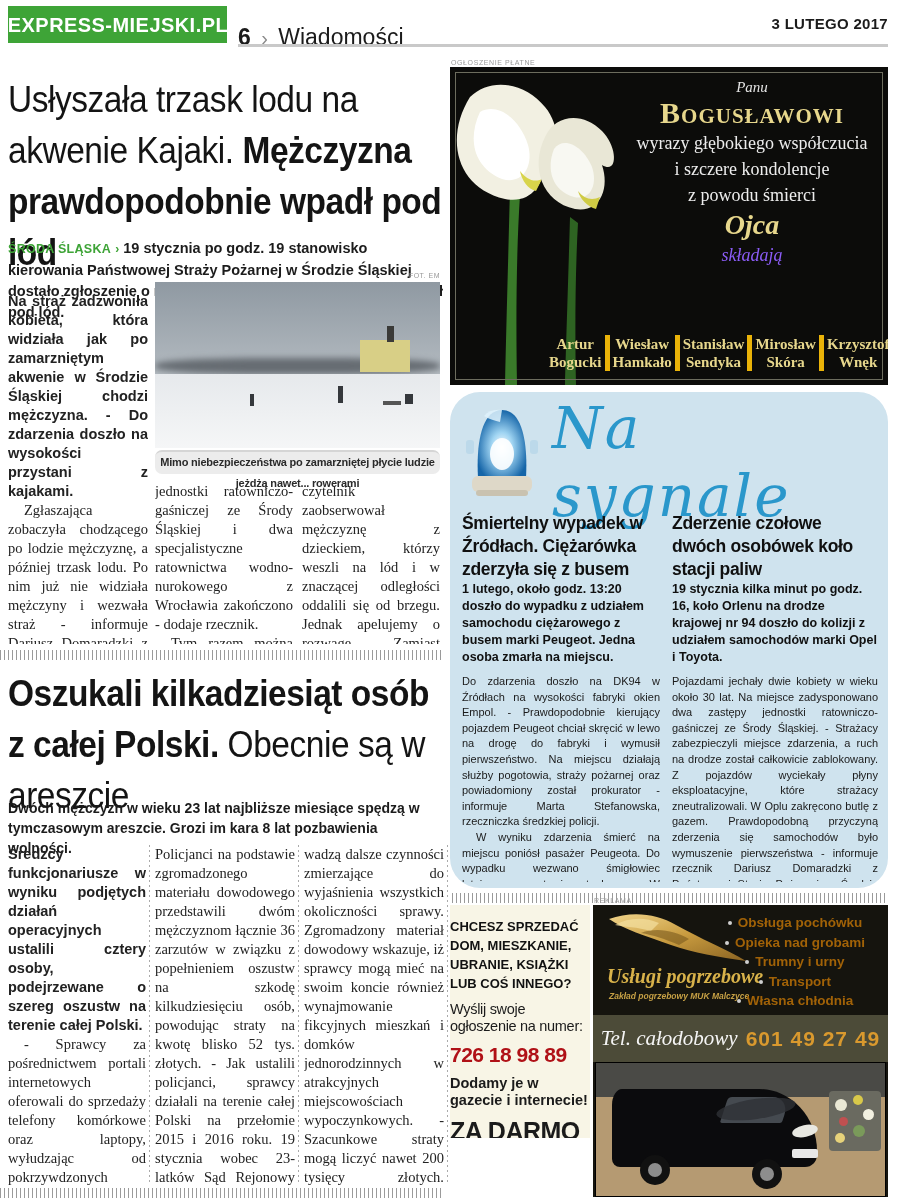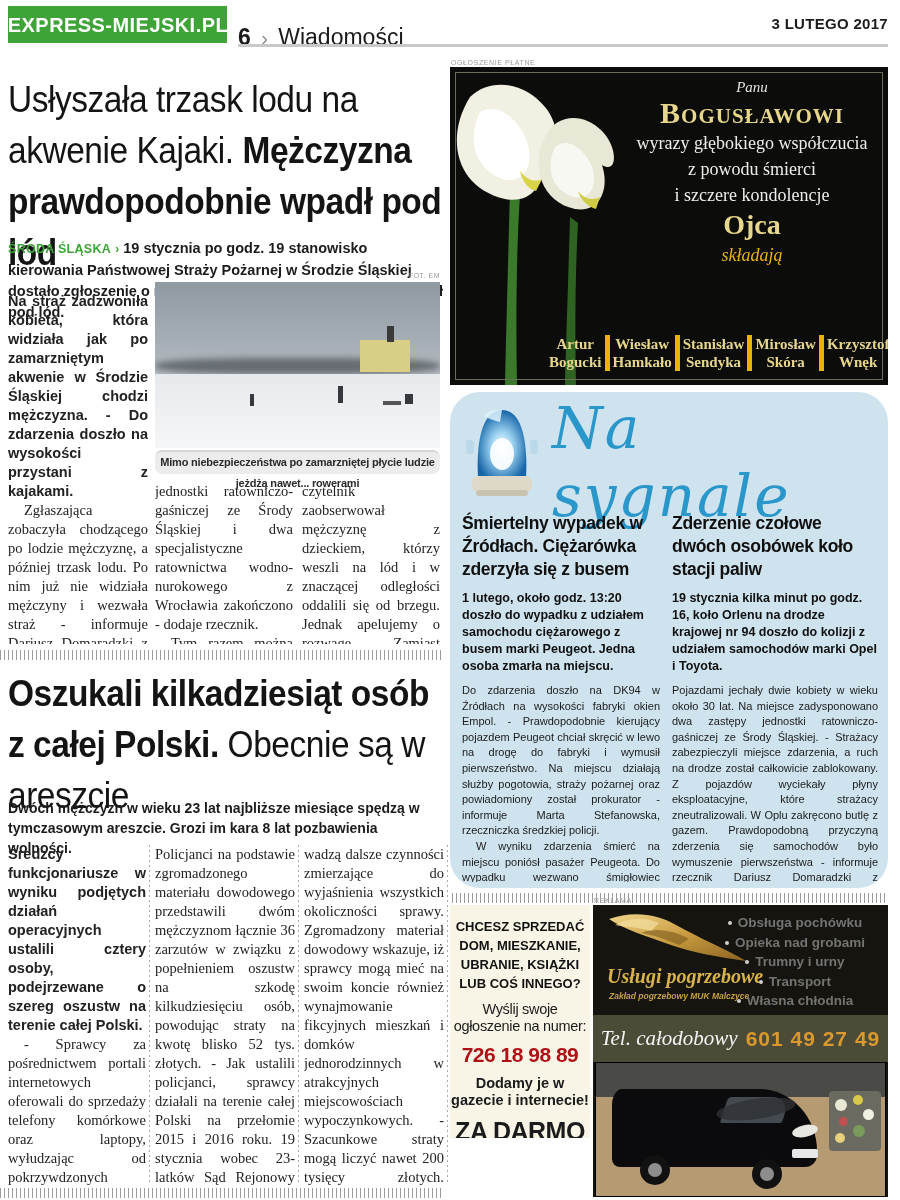--- a/index.html
+++ b/index.html
@@ -43,53 +43,53 @@
   
   .oglo-label{position:absolute;left:451px;top:59px;font-size:7px;color:#9a9a9a;letter-spacing:.6px;}
   .obituary{position:absolute;left:450px;top:67px;width:438px;height:318px;background:#0c0c0a;overflow:hidden;}
   .ob-border{position:absolute;left:5px;top:5px;right:5px;bottom:5px;border:1px solid #6d6d5e;pointer-events:none;}
   .ob-lily{position:absolute;left:0;top:0;}
   .ob-text{position:absolute;left:180px;right:14px;top:12px;text-align:center;font-family:"Liberation Serif",serif;}
   .ob-panu{font-style:italic;font-size:15px;color:#e3e3e3;}
   .ob-name{font-variant:small-caps;font-weight:bold;font-size:30px;line-height:34px;color:#e7d78c;letter-spacing:1px;}
   .ob-near{font-weight:bold;font-size:21px;color:#f4f4f4;margin-top:4px;}
   .ob-line{font-size:18px;line-height:26px;color:#ededed;}
-  .ob-ojca{font-weight:bold;font-size:28px;color:#e7d78c;line-height:34px;}
-  .ob-sklad{font-style:italic;font-size:18px;color:#eab308;line-height:26px;}
+  .ob-ojca{font-weight:bold;font-size:28px;color:#e7d78c;line-height:34px;font-style:italic;}
+  .ob-sklad{font-style:italic;font-size:18px;color:#8b5cf6;line-height:26px;}
   .ob-names{position:absolute;left:96px;right:10px;bottom:14px;display:flex;}
   .ob-names .nm{flex:1;padding:0 3px;border-left:5px solid #eab308;font-family:"Liberation Serif",serif;
                 font-weight:bold;font-size:15px;line-height:18px;color:#e7d78c;text-align:center;}
   .ob-names .nm:first-child{border-left:none;}
   
   .nasygnale{position:absolute;left:450px;top:392px;width:438px;height:496px;background:#cfe3ee;overflow:hidden;border-radius:30px;}
   .ns-title{position:absolute;left:102px;top:2px;font-family:"DejaVu Serif",serif;font-style:italic;
             font-size:58px;color:#2a97cb;letter-spacing:2px;}
   .ns-col{position:absolute;top:120px;overflow:hidden;}
   .ns-h{font-weight:bold;font-size:17.5px;line-height:23px;color:#101010;letter-spacing:-.3px;}
-  .ns-lead{font-weight:bold;font-size:12.5px;line-height:17px;margin-top:9px;color:#101010;}
+  .ns-lead{font-weight:bold;font-size:12.5px;line-height:17px;color:#101010;}
   .ns-body p{font-size:11px;line-height:15.6px;text-align:justify;margin:8px 0 0 0;color:#1a1a1a;}
   .ns-body p.indent{text-indent:14px;margin:0;}
   .siren{position:absolute;left:14px;top:10px;}
   
-  .sms-ad{position:absolute;left:450px;top:905px;width:140px;height:233px;background:#f8f5e6;text-align:center;overflow:hidden;}
+  .sms-ad{position:absolute;left:450px;top:905px;width:140px;height:233px;background:#f8f5e6;text-align:left;overflow:hidden;}
   .sms-title{font-weight:bold;font-size:13px;line-height:19px;margin-top:12px;color:#111;}
   .sms-sub{font-size:14.5px;line-height:17px;margin-top:8px;letter-spacing:-.3px;}
   .sms-phone{color:#b01117;font-weight:bold;font-size:21px;margin-top:8px;letter-spacing:-.5px;}
   .sms-line{font-weight:bold;font-size:14.5px;line-height:17px;margin-top:8px;}
   .sms-free{font-weight:bold;font-size:25px;margin-top:8px;letter-spacing:-.5px;}
   .sms-note{font-weight:bold;font-size:10.5px;line-height:13px;margin-top:8px;}
   
   .reklama-label{position:absolute;left:594px;top:897px;font-size:7px;color:#9a9a9a;letter-spacing:.6px;}
   .funeral{position:absolute;left:593px;top:905px;width:295px;height:292px;overflow:hidden;background:#15140e;}
   .fun-top{position:absolute;left:0;top:0;width:100%;height:110px;background:#15140e;}
   .fun-title{position:absolute;left:14px;top:60px;font-family:"Liberation Serif",serif;font-style:italic;
              font-weight:bold;font-size:20px;color:#d8b24a;}
   .fun-sub{position:absolute;left:16px;top:86px;font-style:italic;font-weight:bold;font-size:8.5px;color:#c6a045;}
   .fun-bullets{position:absolute;right:8px;top:8px;width:170px;text-align:center;}
-  .fun-bullets .fb{font-weight:bold;font-size:13.5px;line-height:19.5px;color:#737373;white-space:nowrap;}
+  .fun-bullets .fb{font-weight:bold;font-size:13.5px;line-height:19.5px;color:#a16207;white-space:nowrap;}
   .fb .dot{display:inline-block;width:4px;height:4px;border-radius:50%;background:#cfcfcf;vertical-align:middle;margin-right:6px;}
   .fun-tel{position:absolute;left:0;top:110px;width:100%;height:47px;background:#4c4b38;
            display:flex;align-items:center;justify-content:center;white-space:nowrap;}
   .tel-label{font-family:"Liberation Serif",serif;font-style:italic;font-size:21px;color:#f5f5f5;}
   .tel-num{font-weight:bold;font-size:21px;color:#d9992e;margin-left:8px;letter-spacing:1px;}
   .fun-photo{position:absolute;left:2px;top:157px;width:289px;height:133px;background:#b59a72;overflow:hidden;border:1px solid #000;}
   .fp-wall{position:absolute;left:0;top:0;width:100%;height:34px;background:#4a4a46;}
   .van-body{position:absolute;left:16px;top:26px;width:205px;height:78px;background:#0b0b0d;
             border-radius:10px 58px 12px 8px / 16px 62px 12px 8px;}
   .van-shine{position:absolute;left:120px;top:36px;width:80px;height:20px;background:#2e3136;border-radius:50%;
@@ -196,22 +196,22 @@
       <path d="M70 104 C76 112 84 116 92 112 L86 124 C78 122 72 114 70 104 Z" fill="#d8d44a"></path>
       <path d="M95 70 C80 100 92 135 125 142 C150 146 160 122 152 98 C168 108 168 80 152 64 C132 44 105 48 95 70 Z" fill="#e9e7d6"></path>
       <path d="M104 82 C96 102 102 124 124 130 C140 134 148 118 142 100 C134 80 114 68 104 82 Z" fill="#f8f8f2"></path>
       <path d="M128 124 C134 132 142 134 150 130 L146 142 C138 140 130 132 128 124 Z" fill="#cfcb44"></path>
     </svg>
     <div class="ob-border"></div>
     <div class="ob-text">
       <div class="ob-panu">Panu</div>
       <div class="ob-name">Bogusławowi</div>
       <div class="ob-line">wyrazy głębokiego współczucia</div>
+      <div class="ob-line">i szczere kondolencje</div>
       <div class="ob-line">z powodu śmierci</div>
-      <div class="ob-line">i szczere kondolencje</div>
       <div class="ob-ojca">Ojca</div>
       <div class="ob-sklad">składają</div>
     </div>
     <div class="ob-names">
       <div class="nm">Artur Bogucki</div>
       <div class="nm">Wiesław Hamkało</div>
       <div class="nm">Stanisław Sendyka</div>
       <div class="nm">Mirosław Skóra</div>
       <div class="nm">Krzysztof Wnęk</div>
     </div>

